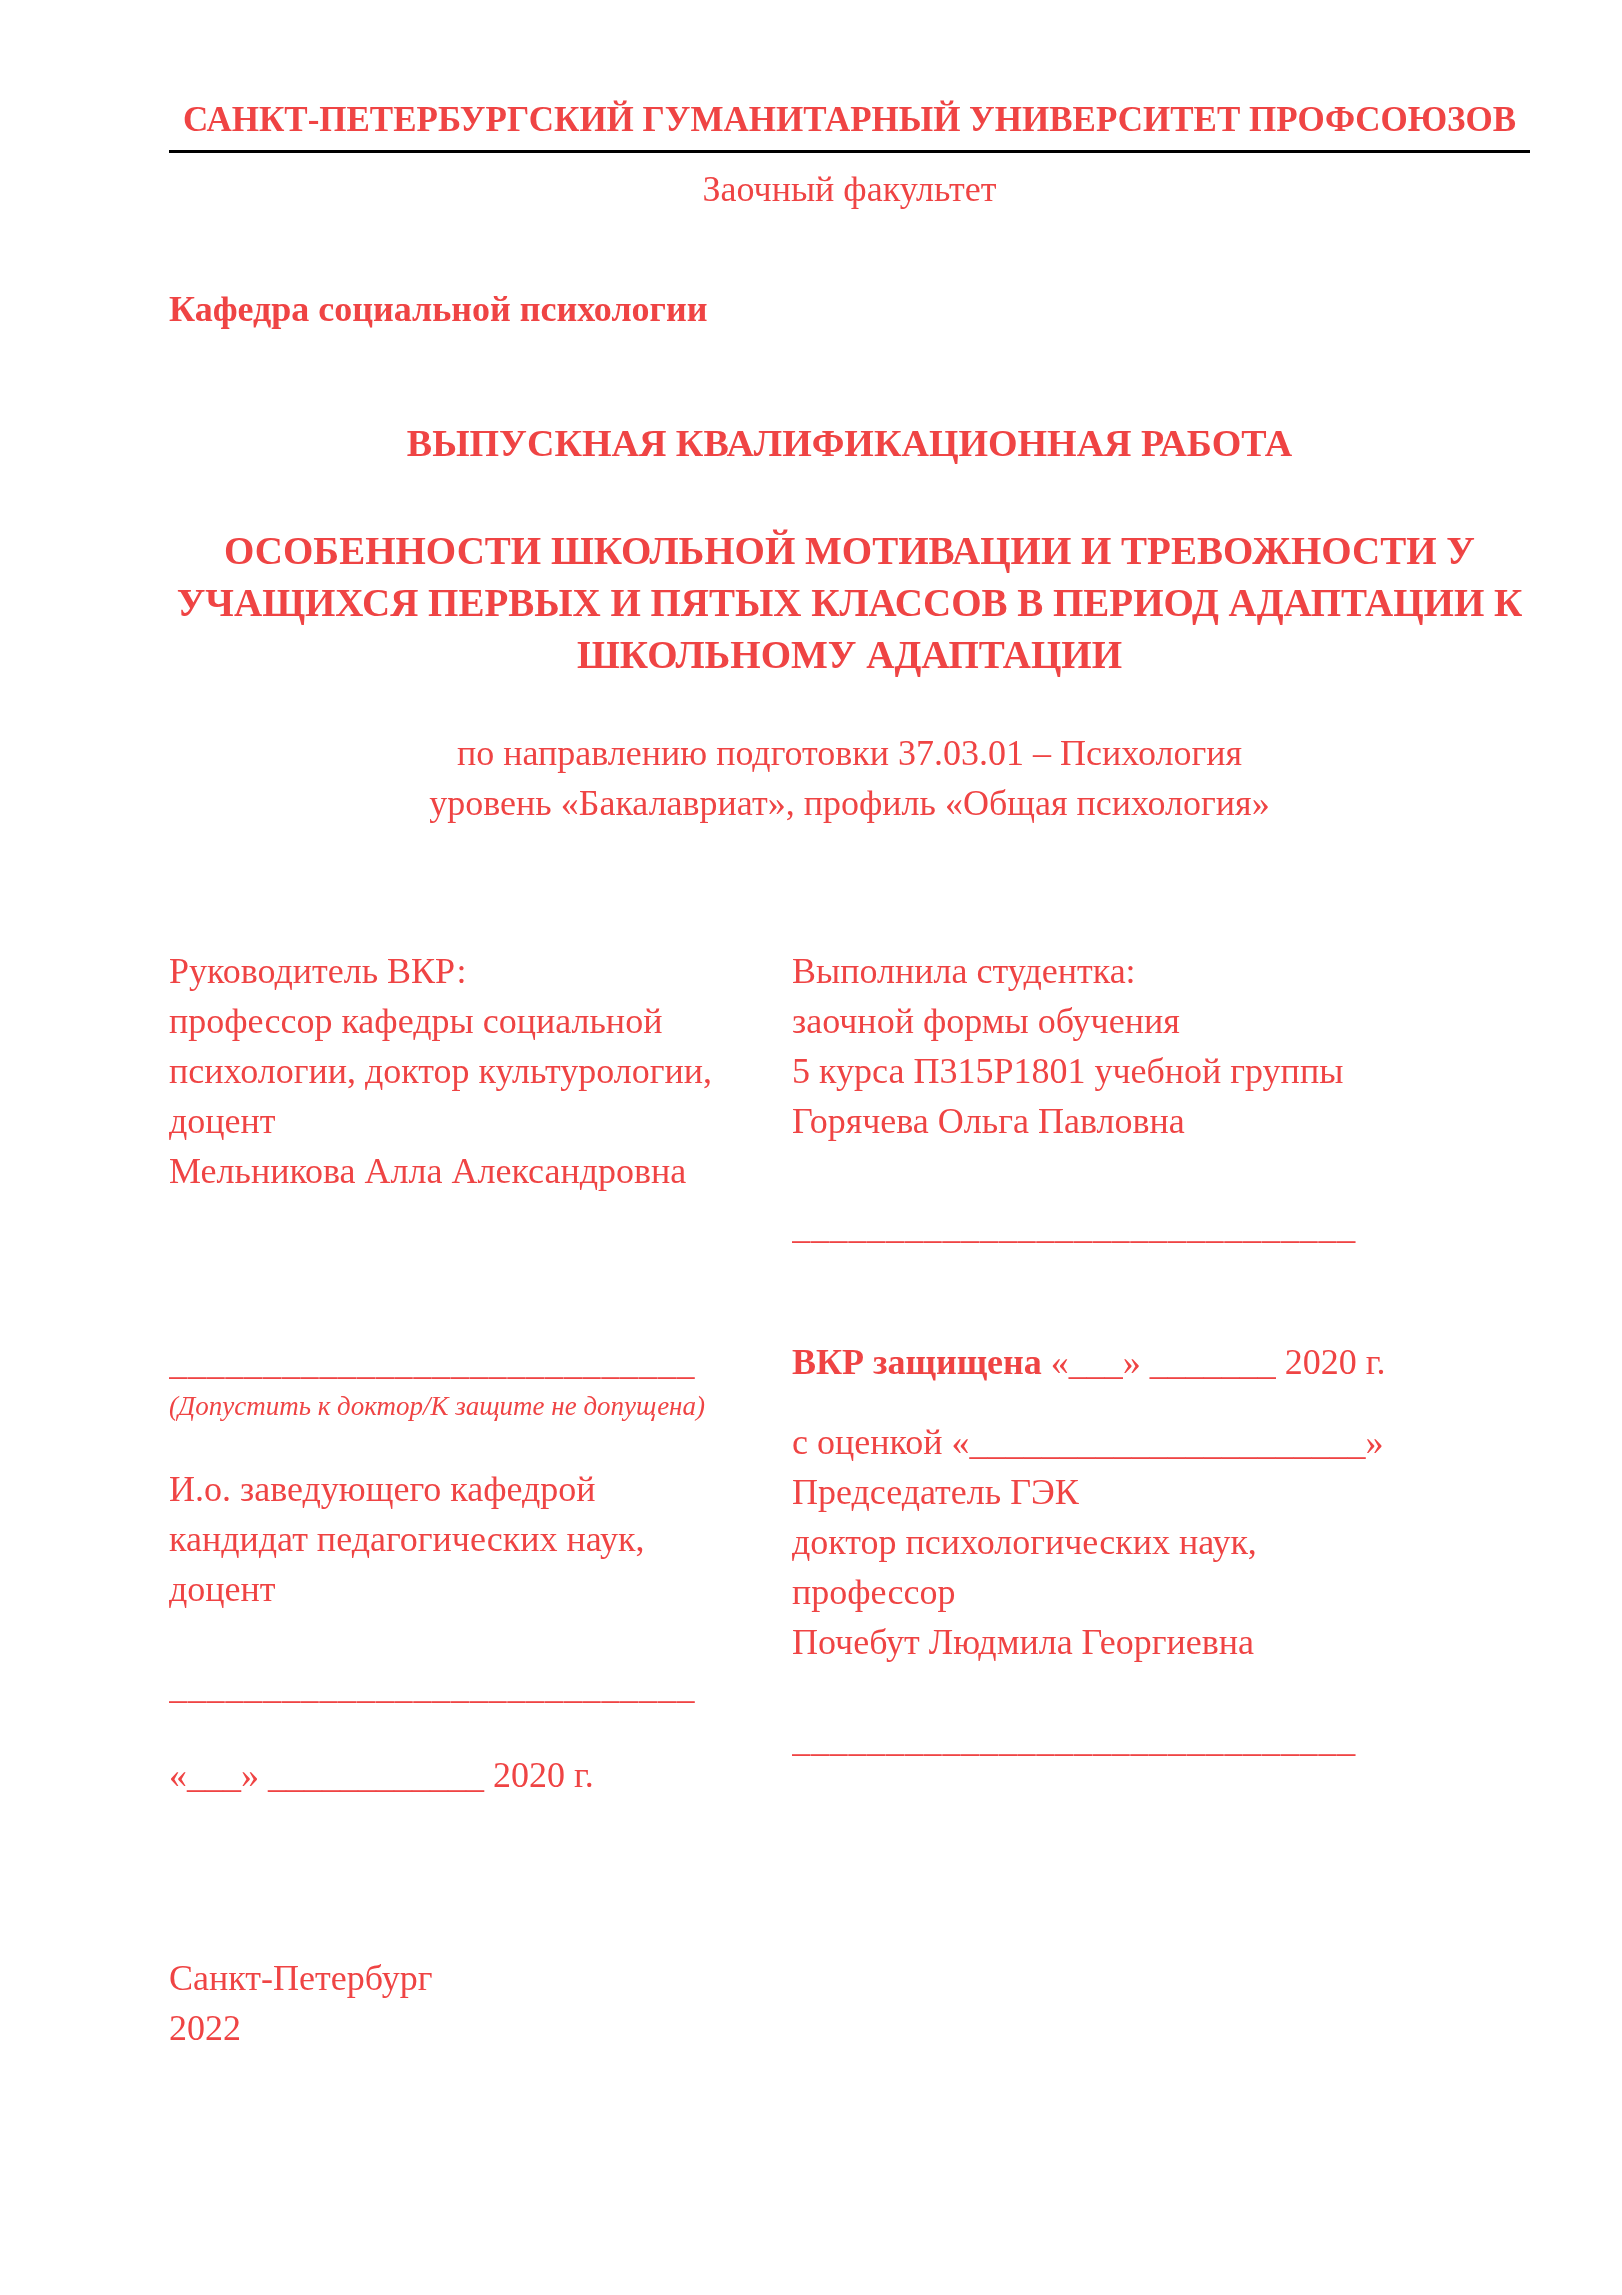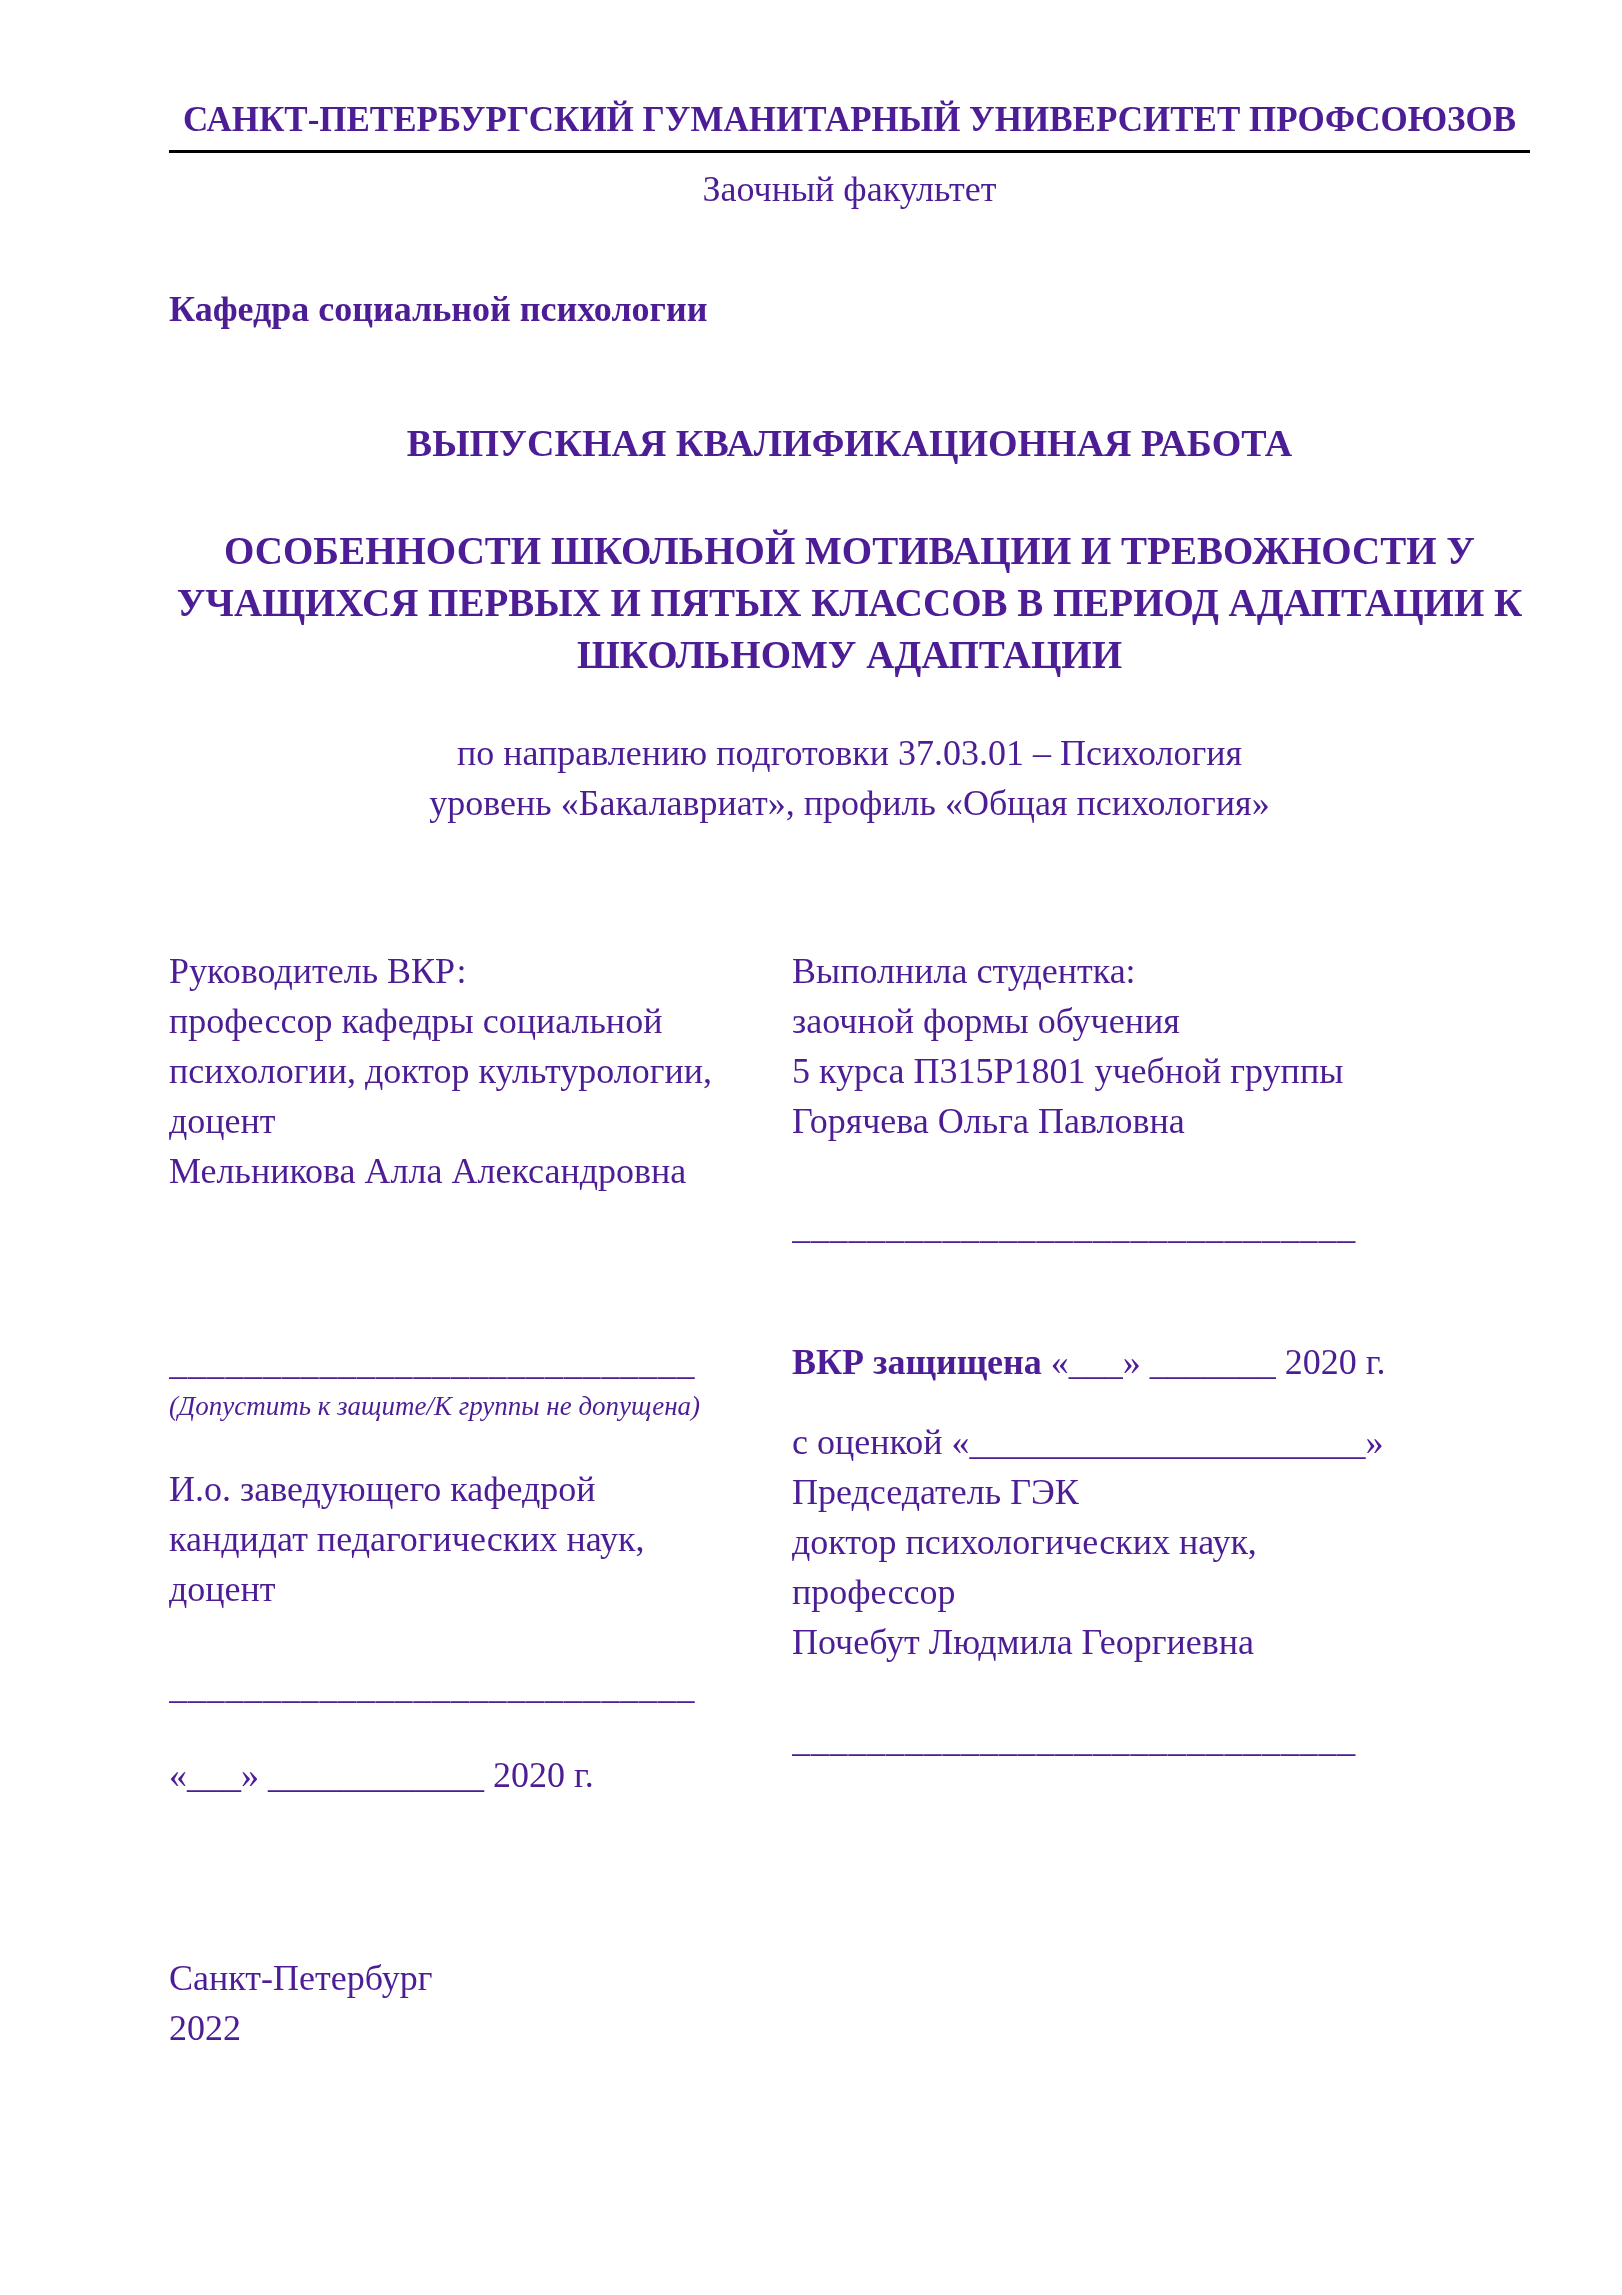--- a/index.html
+++ b/index.html
@@ -6,21 +6,21 @@
     margin: 0;
     padding: 0;
     background: #ffffff;
   }
   .page {
     position: relative;
     width: 1623px;
     height: 2295px;
     box-sizing: border-box;
     background: #ffffff;
-    color: #4c1d95;
+    color: #ef4444;
     font-family: "Liberation Serif", "DejaVu Serif", serif;
     font-size: 36px;
     line-height: 50px;
     padding: 98px 93px 47px 169px;
     overflow: hidden;
   }
   .header-rule {
     border-bottom: 3.9px solid #000000;
     padding-bottom: 7.9px;
     text-align: center;
@@ -140,21 +140,21 @@
     <div class="col-left">
       <div>
         <div>Руководитель ВКР:</div>
         <div>профессор кафедры социальной</div>
         <div>психологии, доктор культурологии,</div>
         <div>доцент</div>
         <div>Мельникова Алла Александровна</div>
       </div>
 
       <div class="sig-line admission-sig">____________________________</div>
-      <div class="note">(Допустить к защите/К группы не допущена)</div>
+      <div class="note">(Допустить к доктор/К защите не допущена)</div>
 
       <div class="head-block">
         <div>И.о. заведующего кафедрой</div>
         <div>кандидат педагогических наук,</div>
         <div>доцент</div>
       </div>
 
       <div class="sig-line head-sig">____________________________</div>
 
       <div class="head-date">«___» ____________ 2020 г.</div>

